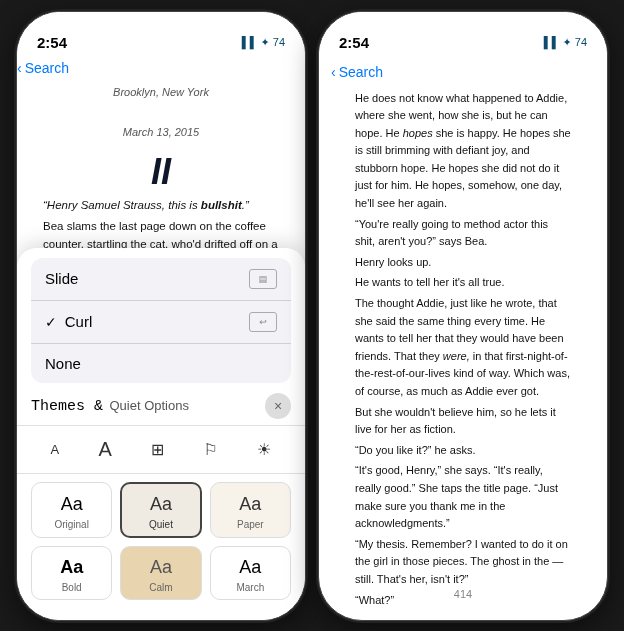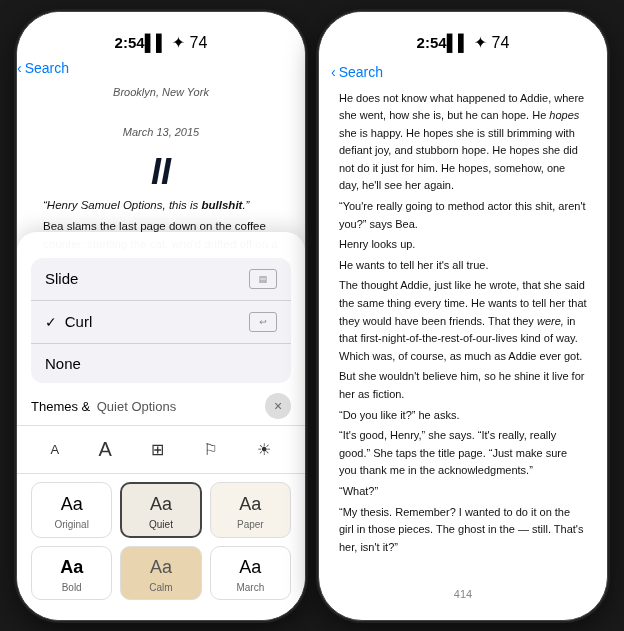--- a/index.html
+++ b/index.html
@@ -28,35 +28,35 @@
       position: relative;
       border: 1px solid #444;
       box-shadow: 0 0 0 2px #222, 0 8px 30px rgba(0,0,0,0.6);
     }
     
     .status-bar {
       height: 48px;
       background: #fff;
       display: flex;
       align-items: center;
-      justify-content: center;
+      justify-content: space-between;
       padding: 14px 20px 0 20px;
       position: relative;
     }
     .status-bar .time {
       font-size: 15px;
       font-weight: 600;
       color: #000;
     }
     .status-bar .icons {
       display: flex;
       align-items: center;
       gap: 5px;
-      font-size: 16px;
-      color: #000000;
+      font-size: 11px;
+      color: #0c4a6e;
     }
     .notch {
       position: absolute;
       top: 0;
       left: 50%;
       transform: translateX(-50%);
       width: 110px;
       height: 30px;
       background: #000;
       border-radius: 0 0 18px 18px;
@@ -95,21 +95,21 @@
     .bold { font-weight: bold; }
 
     
     .overlay-panel {
       position: absolute;
       bottom: 0;
       left: 0;
       right: 0;
       background: rgba(255,255,255,0.97);
       border-radius: 20px 20px 0 0;
-      padding: 26px 0 20px;
+      padding: 10px 0 20px;
       box-shadow: 0 -4px 20px rgba(0,0,0,0.15);
     }
 
     
     .transition-menu {
       background: #f2f2f7;
       border-radius: 12px;
       margin: 0 14px 8px;
       overflow: hidden;
     }
@@ -142,23 +142,24 @@
     }
 
     
     .themes-header {
       display: flex;
       align-items: center;
       justify-content: space-between;
       padding: 2px 14px 6px;
     }
     .themes-label {
-      font-size: 13px;
+      font-size: 15px;
       font-weight: 500;
       color: #000;
+      font-family: Liberation Mono, monospace;
     }
     .close-btn {
       width: 26px;
       height: 26px;
       border-radius: 50%;
       background: #ddd;
       display: flex;
       align-items: center;
       justify-content: center;
       font-size: 14px;
@@ -224,21 +225,21 @@
     .right-nav-bar {
       display: flex;
       align-items: center;
       padding: 4px 12px 4px;
       background: #fff;
     }
     .right-book-text {
       font-size: 11px;
       line-height: 1.6;
       color: #111;
-      padding: 6px 20px 20px;
+      padding: 6px 36px 20px;
       height: calc(100% - 80px);
       overflow: hidden;
     }
     .right-book-text p { margin-bottom: 3px; }
     .page-num {
       text-align: center;
       font-size: 11px;
       color: #888;
       position: absolute;
       bottom: 20px;
@@ -266,21 +267,21 @@
       </span>
     </div>
 
     <div style="height: 200px; overflow: hidden; padding: 0 18px;">
       <div class="book-chapter-header">
         <div style="font-style:italic; font-size:11px; color:#555;">Brooklyn, New York</div>
         <div style="font-style:italic; font-size:11px; color:#555;margin-top:24px;">March 13, 2015</div>
       </div>
       <div class="chapter-num">II</div>
       <div class="book-text">
-        <p><span class="italic">“Henry Samuel Options, this is </span><span class="bold italic">bullshit</span><span class="italic">.”</span></p>
+        <p><span class="italic">“Henry Samuel Strauss, this is </span><span class="bold italic">bullshit</span><span class="italic">.”</span></p>
         <p>Bea slams the last page down on the coffee counter, startling the cat, who'd drifted off on a nearby tower of books. “You can't end it there.” She's clutching the rest of the manuscript to her chest, as if to shield it from him. The title page stares back at him.</p>
 
       </div>
     </div>
 
     <div class="overlay-panel">
 
       <div class="transition-menu">
         <div class="menu-item">
           <span class="label">Slide</span>
@@ -355,24 +356,24 @@
         <span>Search</span>
       </span>
     </div>
 
     <div class="right-book-text">
       <p>He does not know what happened to Addie, where she went, how she is, but he can hope. He <span class="italic">hopes</span> she is happy. He hopes she is still brimming with defiant joy, and stubborn hope. He hopes she did not do it just for him. He hopes, somehow, one day, he'll see her again.</p>
       <p>“You're really going to method actor this shit, aren't you?” says Bea.</p>
       <p>Henry looks up.</p>
       <p>He wants to tell her it's all true.</p>
       <p>The thought Addie, just like he wrote, that she said the same thing every time. He wants to tell her that they would have been friends. That they <span class="italic">were,</span> in that first-night-of-the-rest-of-our-lives kind of way. Which was, of course, as much as Addie ever got.</p>
-      <p>But she wouldn't believe him, so he shine it live for her as fiction.</p>
+      <p>But she wouldn't believe him, so he lets it live for her as fiction.</p>
       <p>“Do you like it?” he asks.</p>
       <p>“It's good, Henry,” she says. “It's really, really good.” She taps the title page. “Just make sure you thank me in the acknowledgments.”</p>
+      <p>“My thesis. Remember? I wanted to do it on the girl in those pieces. The ghost in the — still. That's her, isn't it?”</p>
       <p>“What?”</p>
-      <p>“My thesis. Remember? I wanted to do it on the girl in those pieces. The ghost in the — still. That's her, isn't it?”</p>
 
     </div>
 
     <div class="page-num">414</div>
   </div>
 
 </div>
 
 </body></html>

